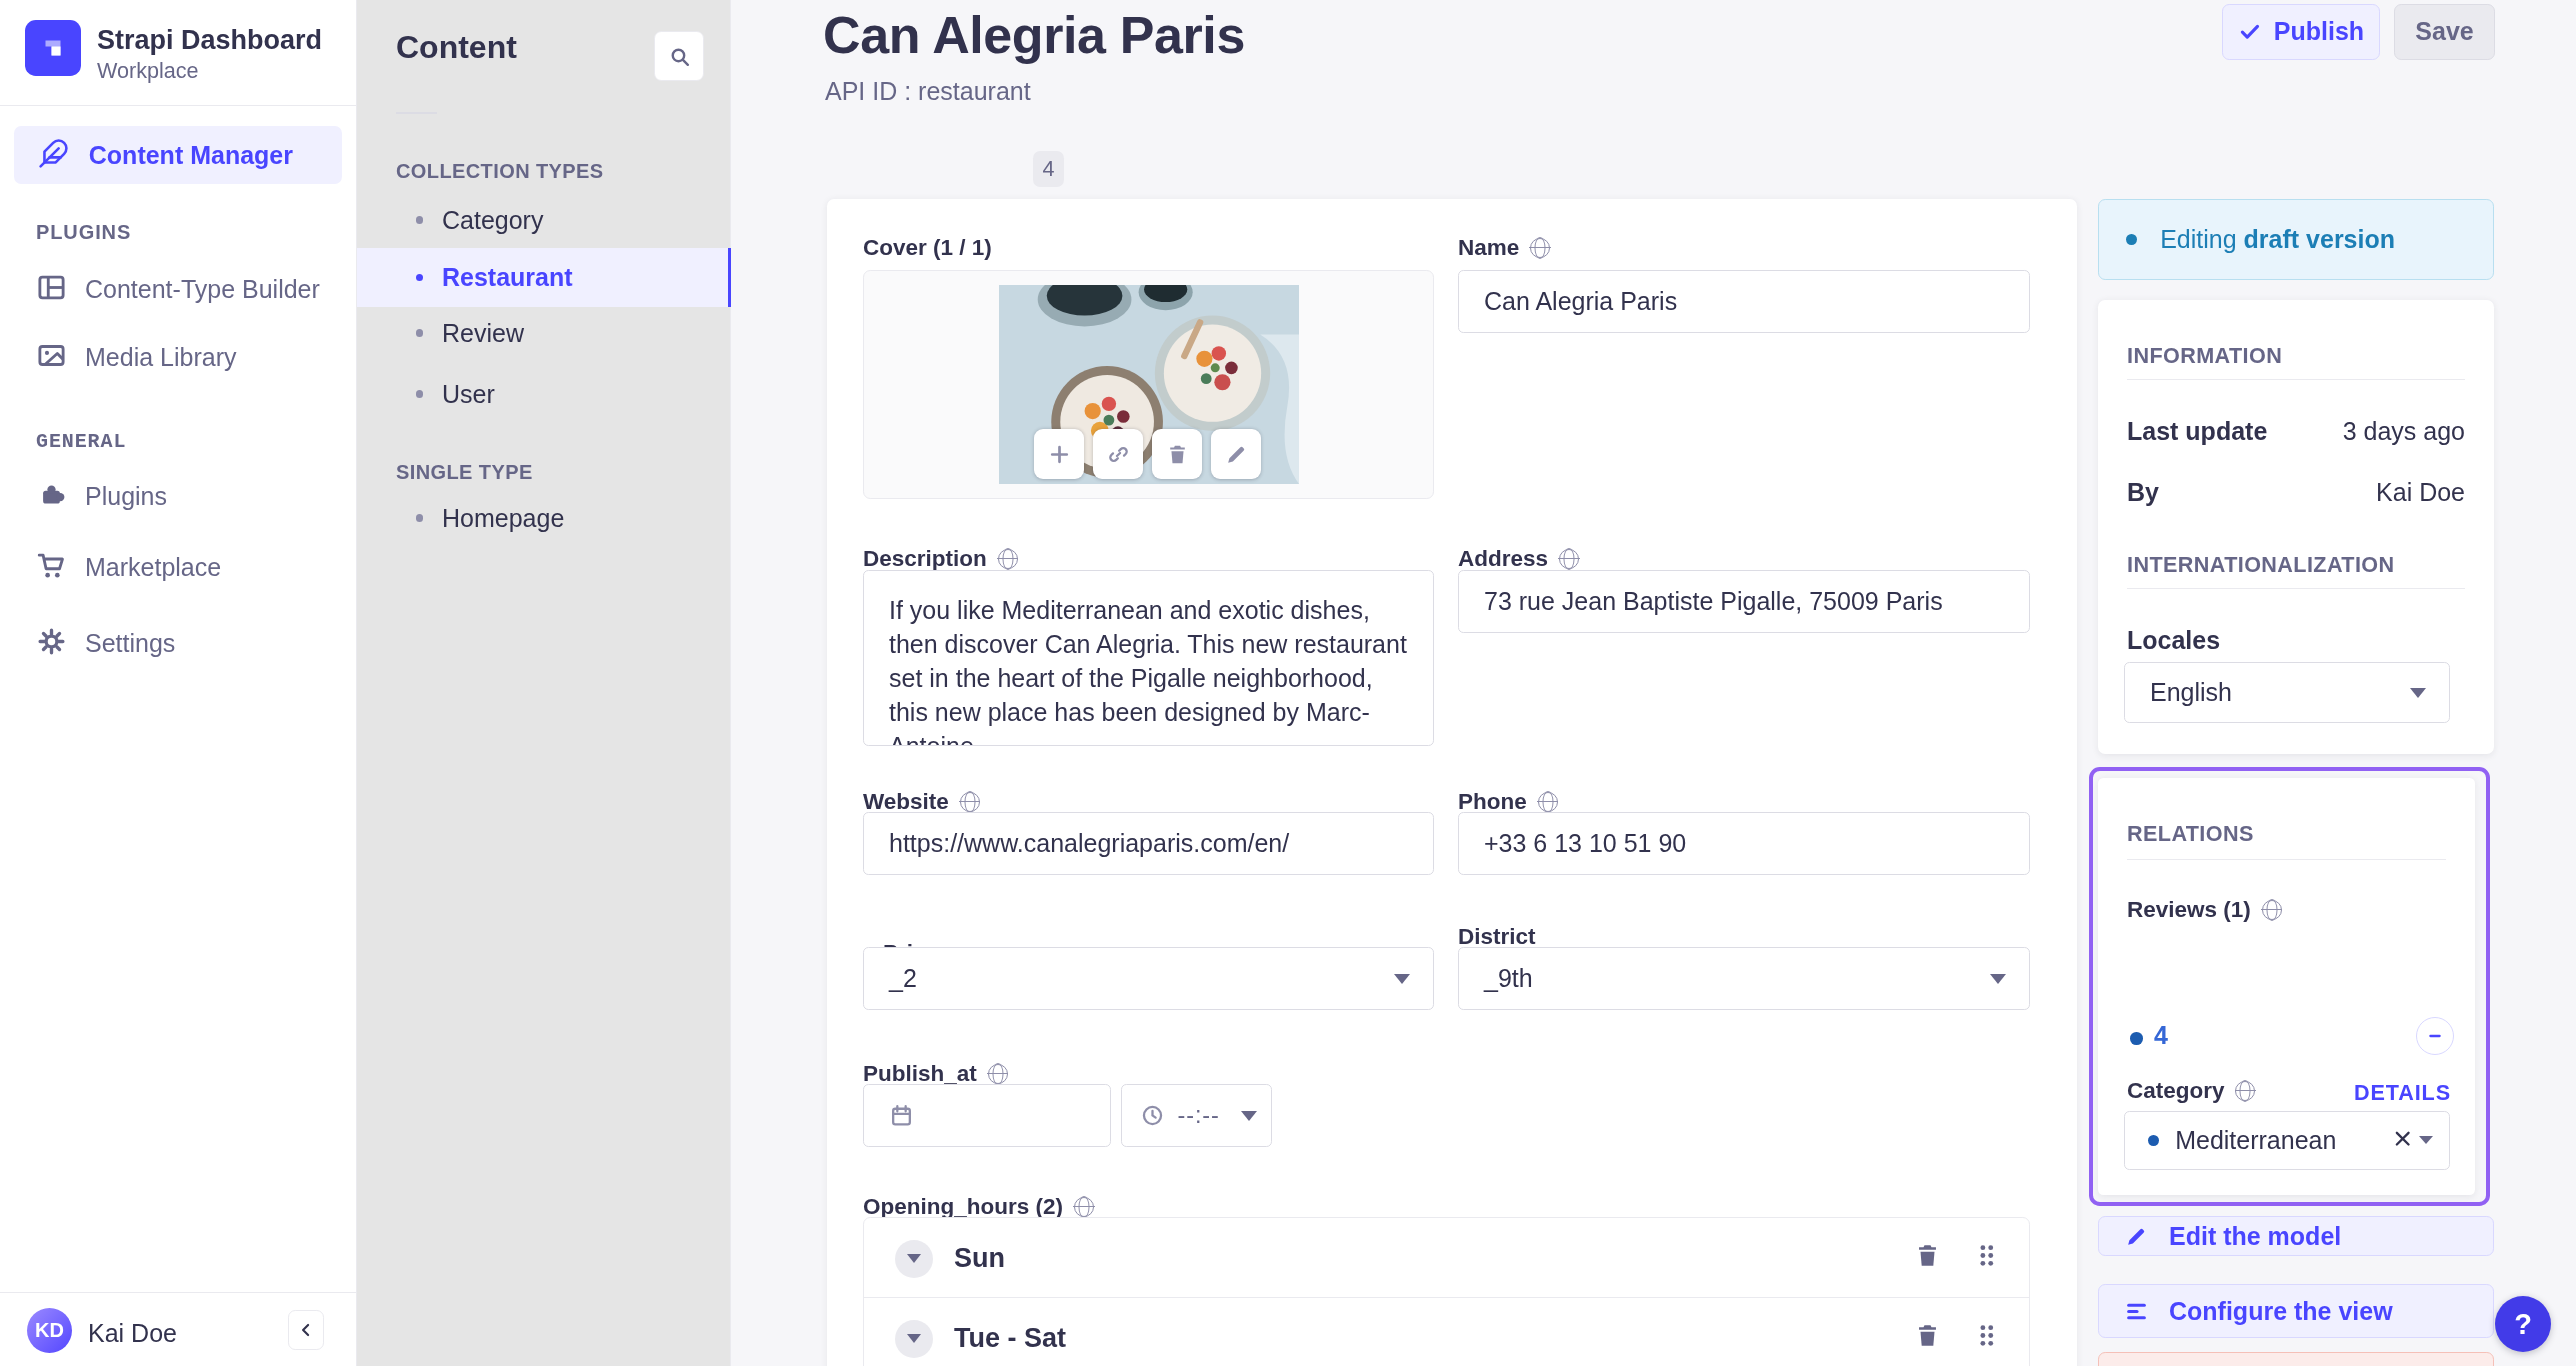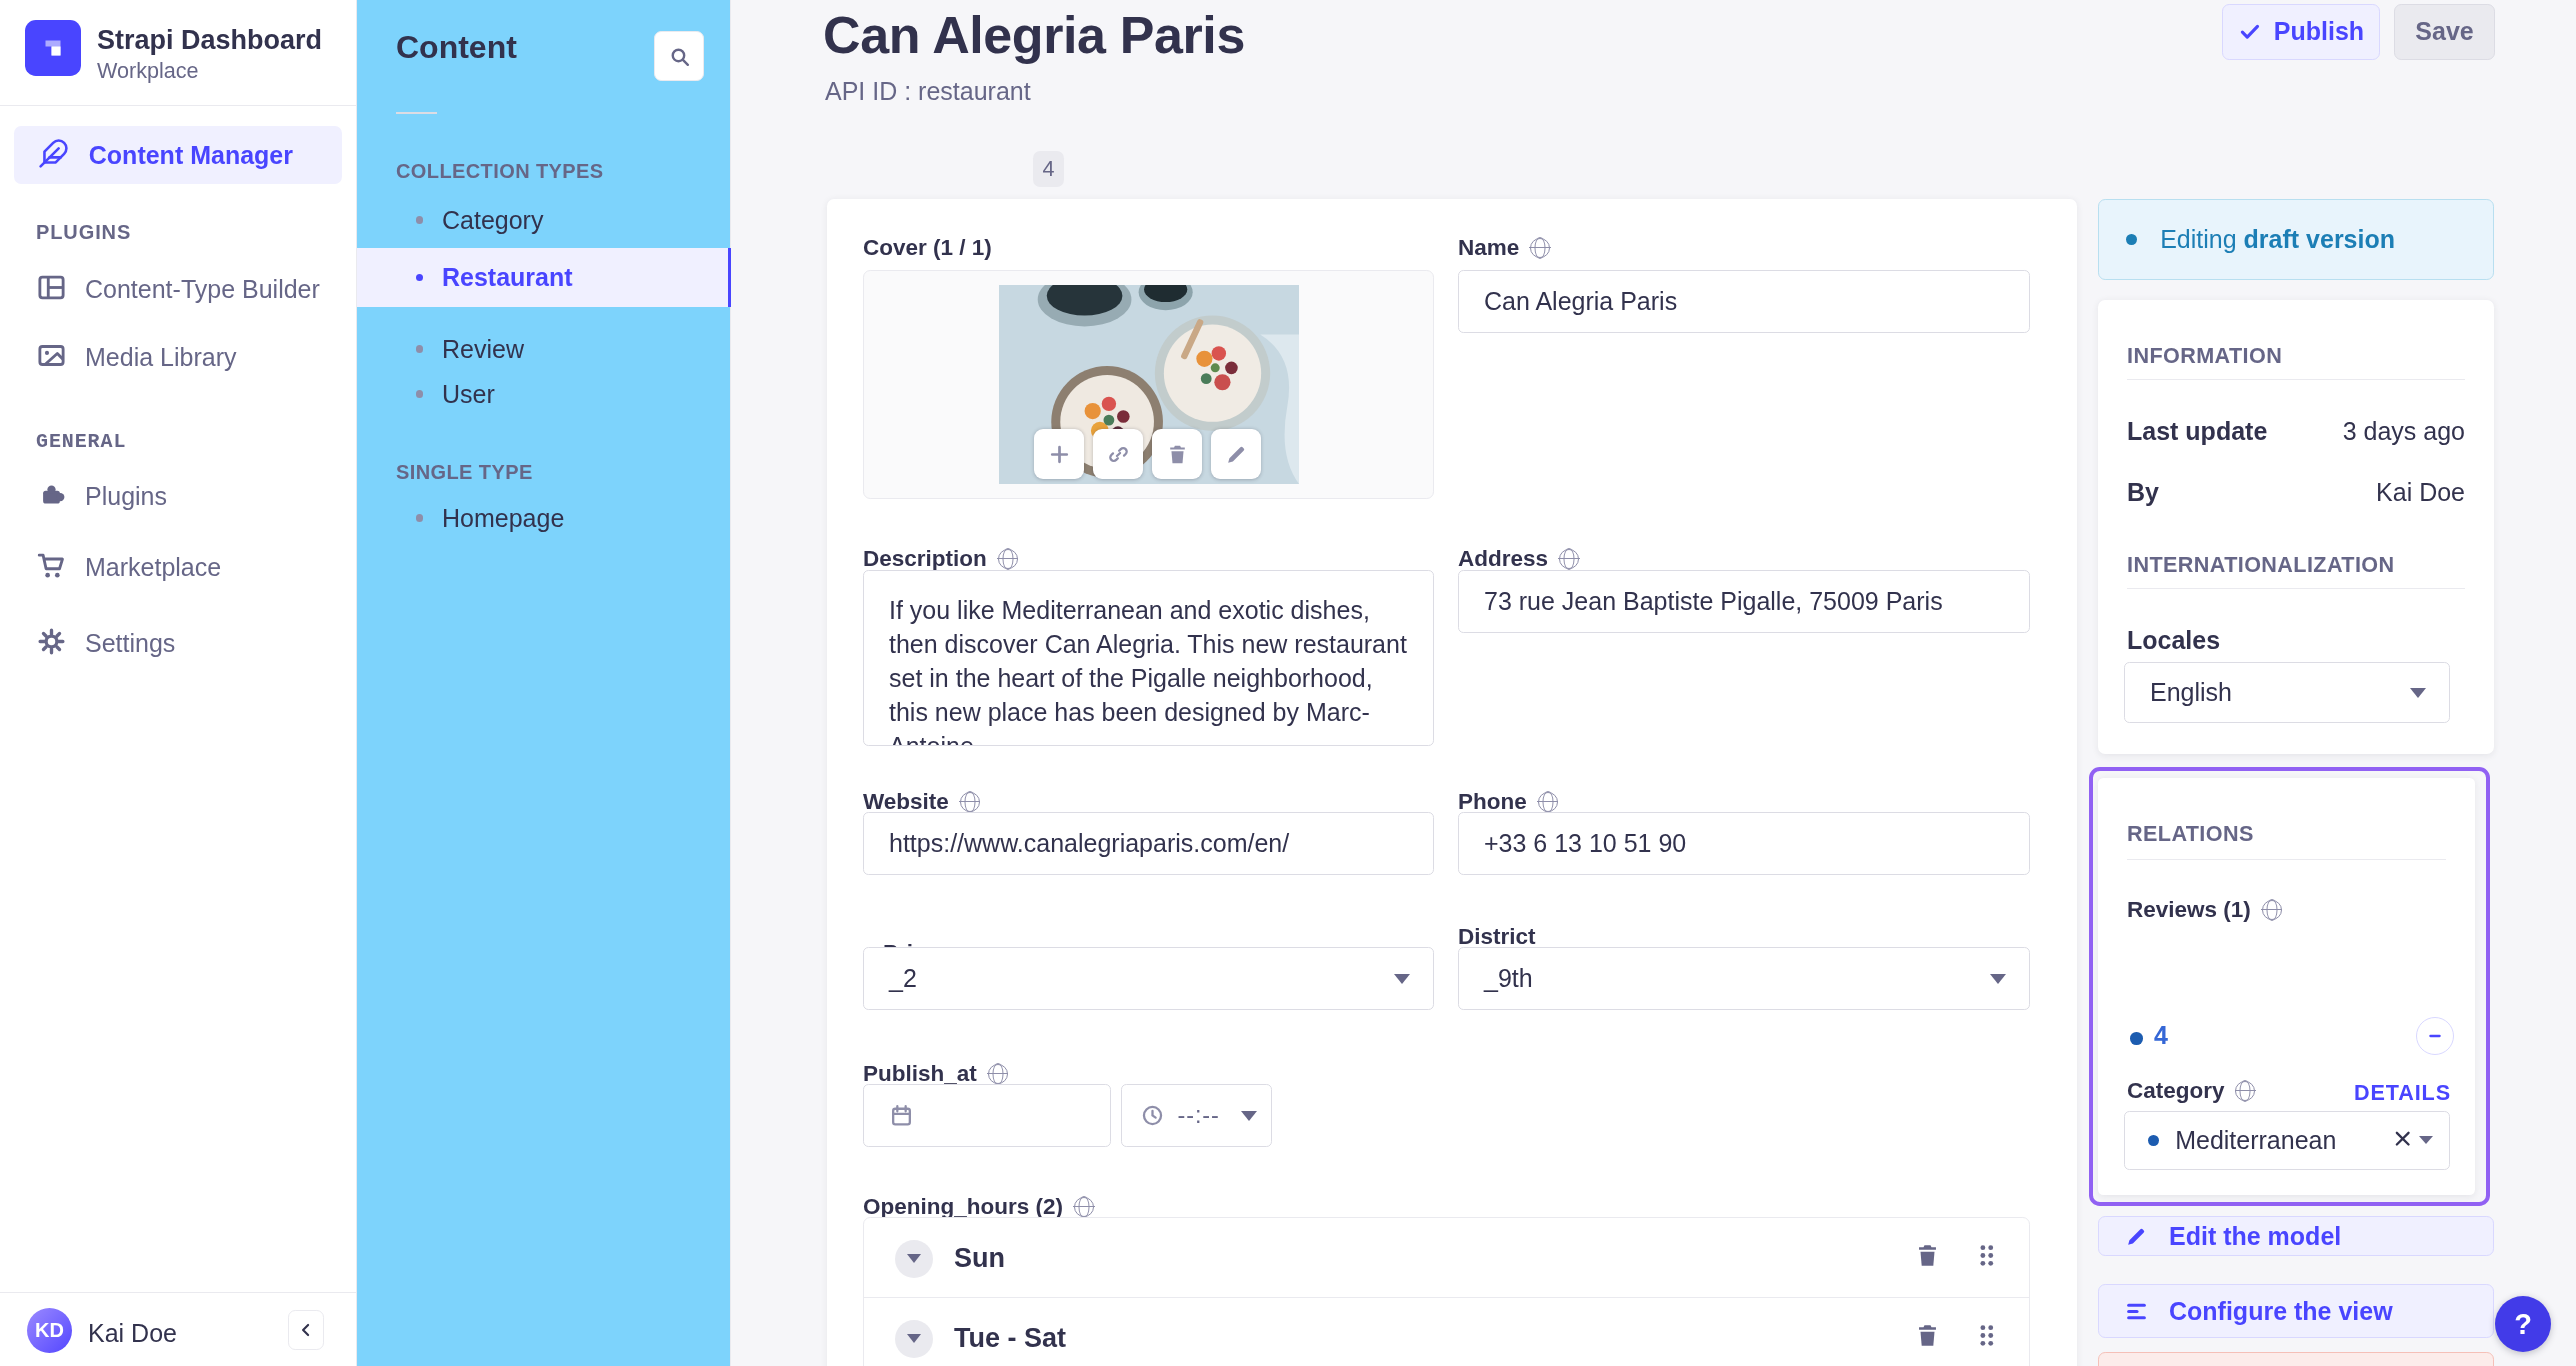--- a/index.html
+++ b/index.html
@@ -16,21 +16,21 @@
   .cm-item span.txt { font-size:25px; font-weight:bold; color:#4945FF; }
   .sec-title { position:absolute; left:36px; font-size:20px; font-weight:bold; letter-spacing:0.9px; color:#666687; }
   .nav-item { position:absolute; left:36px; display:flex; align-items:center; gap:18px; cursor:pointer; }
   .nav-item .txt { font-size:25px; color:#666687; }
   .nav-bot-div { position:absolute; left:0; top:1292px; width:357px; border-top:1.8px solid #EAEAEF; }
   .avatar { position:absolute; left:27px; top:1308px; width:45px; height:45px; border-radius:50%; background:linear-gradient(135deg,#9b8aff 0%,#5346ff 100%); color:#fff; font-size:20px; font-weight:bold; display:flex; align-items:center; justify-content:center; }
   .user-name { position:absolute; left:88px; top:1319px; font-size:25px; color:#32324D; }
   .collapse-btn { position:absolute; left:288px; top:1310px; width:36px; height:40px; background:#fff; border:1.8px solid #EAEAEF; border-radius:7.2px; display:flex; align-items:center; justify-content:center; cursor:pointer; }
 
   
-  .subnav { position:absolute; left:357px; top:0; width:374px; height:1366px; background:#7dd3fc; border-right:1.8px solid #EAEAEF; }
+  .subnav { position:absolute; left:357px; top:0; width:374px; height:1366px; background:#e5e5e5; border-right:1.8px solid #EAEAEF; }
   .subnav-title { position:absolute; left:39px; top:29px; font-size:32px; font-weight:bold; color:#32324D; }
   .search-btn { position:absolute; left:297px; top:31px; width:50px; height:50px; background:#fff; border:1.8px solid #EAEAEF; border-radius:7.2px; display:flex; align-items:center; justify-content:center; cursor:pointer; }
   .mini-div { position:absolute; left:39px; top:112px; width:41px; border-top:2.7px solid #DCDCE4; }
   .grp-title { position:absolute; left:39px; font-size:20px; font-weight:bold; letter-spacing:0.4px; color:#666687; }
   .badge { position:absolute; width:31px; height:36px; background:#EAEAEF; border-radius:7.2px; font-size:21.6px; color:#666687; display:flex; align-items:center; justify-content:center; }
   .sn-item { position:absolute; left:0; width:374px; height:58px; display:flex; align-items:center; padding-left:85px; cursor:pointer; }
   .sn-item .dot { position:absolute; left:59px; width:7.2px; height:7.2px; border-radius:50%; background:#8E8EA9; }
   .sn-item .txt { font-size:25px; color:#32324D; }
   .sn-item.active { background:#F0F0FF; border-right:3.6px solid #4945FF; }
   .sn-item.active .txt { color:#4945FF; font-weight:bold; }
@@ -196,21 +196,21 @@
     <div class="badge" style="left:676px;top:151px;">4</div>
 
     <div class="sn-item" style="top:191px;">
       <span class="dot"></span>
       <span class="txt">Category</span>
     </div>
     <div class="sn-item active" style="top:248px;height:59px;">
       <span class="dot"></span>
       <span class="txt">Restaurant</span>
     </div>
-    <div class="sn-item" style="top:320px;align-items:center;">
+    <div class="sn-item" style="top:304px;align-items:center;">
       <span class="dot"></span>
       <span class="txt">Review</span>
     </div>
     <div class="sn-item" style="top:365px;">
       <span class="dot"></span>
       <span class="txt">User</span>
     </div>
 
     <div class="grp-title" style="top:461px;">SINGLE TYPE</div>
     <div class="badge" style="left:676px;top:452px;">1</div>

